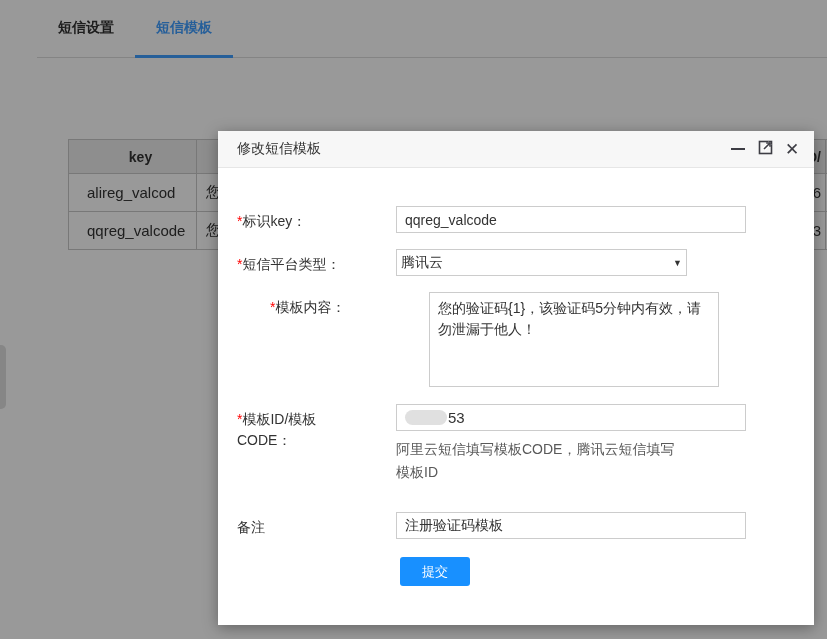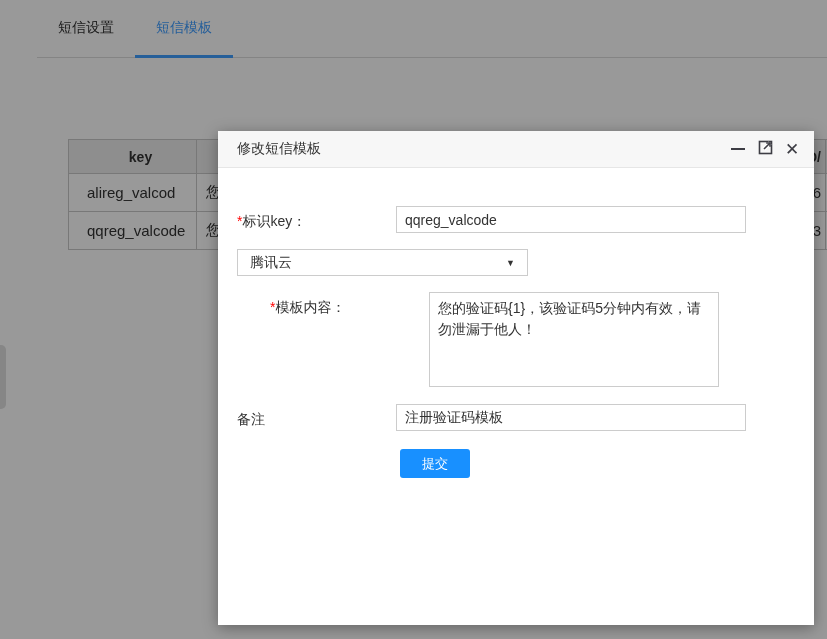--- a/index.html
+++ b/index.html
@@ -5,21 +5,21 @@
   * { margin:0; padding:0; box-sizing:border-box; }
   html,body { background:#fff; }
   .stage {
     position:relative; width:827px; height:639px; overflow:hidden;
     background:#fff; font-family:"Liberation Sans","DejaVu Sans",sans-serif;
     color:#333;
   }
   
   .tabs {
     position:absolute; top:0; left:37px; right:0; height:58px;
-    display:flex; align-items:stretch; border-bottom:1px solid #dcdcdc; z-index:1;
+    display:flex; align-items:stretch; border-bottom:1px solid #dcdcdc; z-index:1;font-weight:bold;
   }
   .tab {
     padding:0 21px; display:flex; align-items:center; font-size:14px;
     color:#333; cursor:pointer; border-bottom:3px solid transparent;
     margin-bottom:-1px;
   }
   .tab.active { color:var(--accent,#409eff); border-bottom-color:var(--accent,#409eff); }
 
   .bg-table { position:absolute; left:68px; top:139px; z-index:1; }
   .bg-table table { border-collapse:collapse; table-layout:fixed; width:797px; font-size:15px; }
@@ -70,21 +70,21 @@
   .req { color:var(--red,#ff0000); }
 
   .ctl-input {
     width:350px; height:27px; border:1px solid #ccc; background:#fff;
     font-size:14px; color:#333; padding:0 8px; outline:none;
     font-family:inherit;
   }
   .ctl-select {
     width:291px; height:27px; border:1px solid #ccc; background:#fff;
     display:flex; align-items:center; justify-content:space-between;
-    padding:0 12px; font-size:14px; color:#333; cursor:pointer;
+    padding:0 4px; font-size:14px; color:#333; cursor:pointer;
   }
   .select-arrow { font-size:9px; color:#333; }
   .ctl-textarea {
     width:290px; height:95px; border:1px solid #ccc; background:#fff;
     font-size:14px; color:#333; padding:5px 8px; line-height:21px;
     resize:none; outline:none; font-family:inherit;
   }
   .ctl-fakeinput {
     width:350px; height:27px; border:1px solid #ccc; background:#fff;
     display:flex; align-items:center; padding:0 8px; font-size:15px; color:#333;
@@ -165,31 +165,42 @@
     </div>
 
     <div class="modal-body">
 
       <div class="frow">
         <div class="flabel"><span class="req">*</span><span>标识key：</span></div>
         <input class="ctl-input" type="text" value="qqreg_valcode" style="">
       </div>
 
       <div class="frow">
+        <div class="flabel"><span class="req">*</span><span>短信平台类型：</span></div>
         <div class="ctl-select">
           <span>腾讯云</span>
           <span class="select-arrow">▼</span>
         </div>
       </div>
 
       <div class="frow row-content">
         <div class="flabel"><span class="req">*</span><span>模板内容：</span></div>
         <textarea class="ctl-textarea" style="">您的验证码{1}，该验证码5分钟内有效，请勿泄漏于他人！</textarea>
       </div>
 
+      <div class="frow row-id">
+        <div class="flabel"><span class="req">*</span><span>模板ID/模板CODE：</span></div>
+        <div>
+          <div class="ctl-fakeinput">
+            <span class="redact-blob"></span>
+            <span>53</span>
+          </div>
+          <div class="help-text">阿里云短信填写模板CODE，腾讯云短信填写模板ID</div>
+        </div>
+      </div>
 
       <div class="frow row-remark">
         <div class="flabel"><span>备注</span></div>
         <input class="ctl-input" type="text" value="注册验证码模板" style="">
       </div>
 
       <button class="submit-btn">提交</button>
     </div>
   </div>
 

